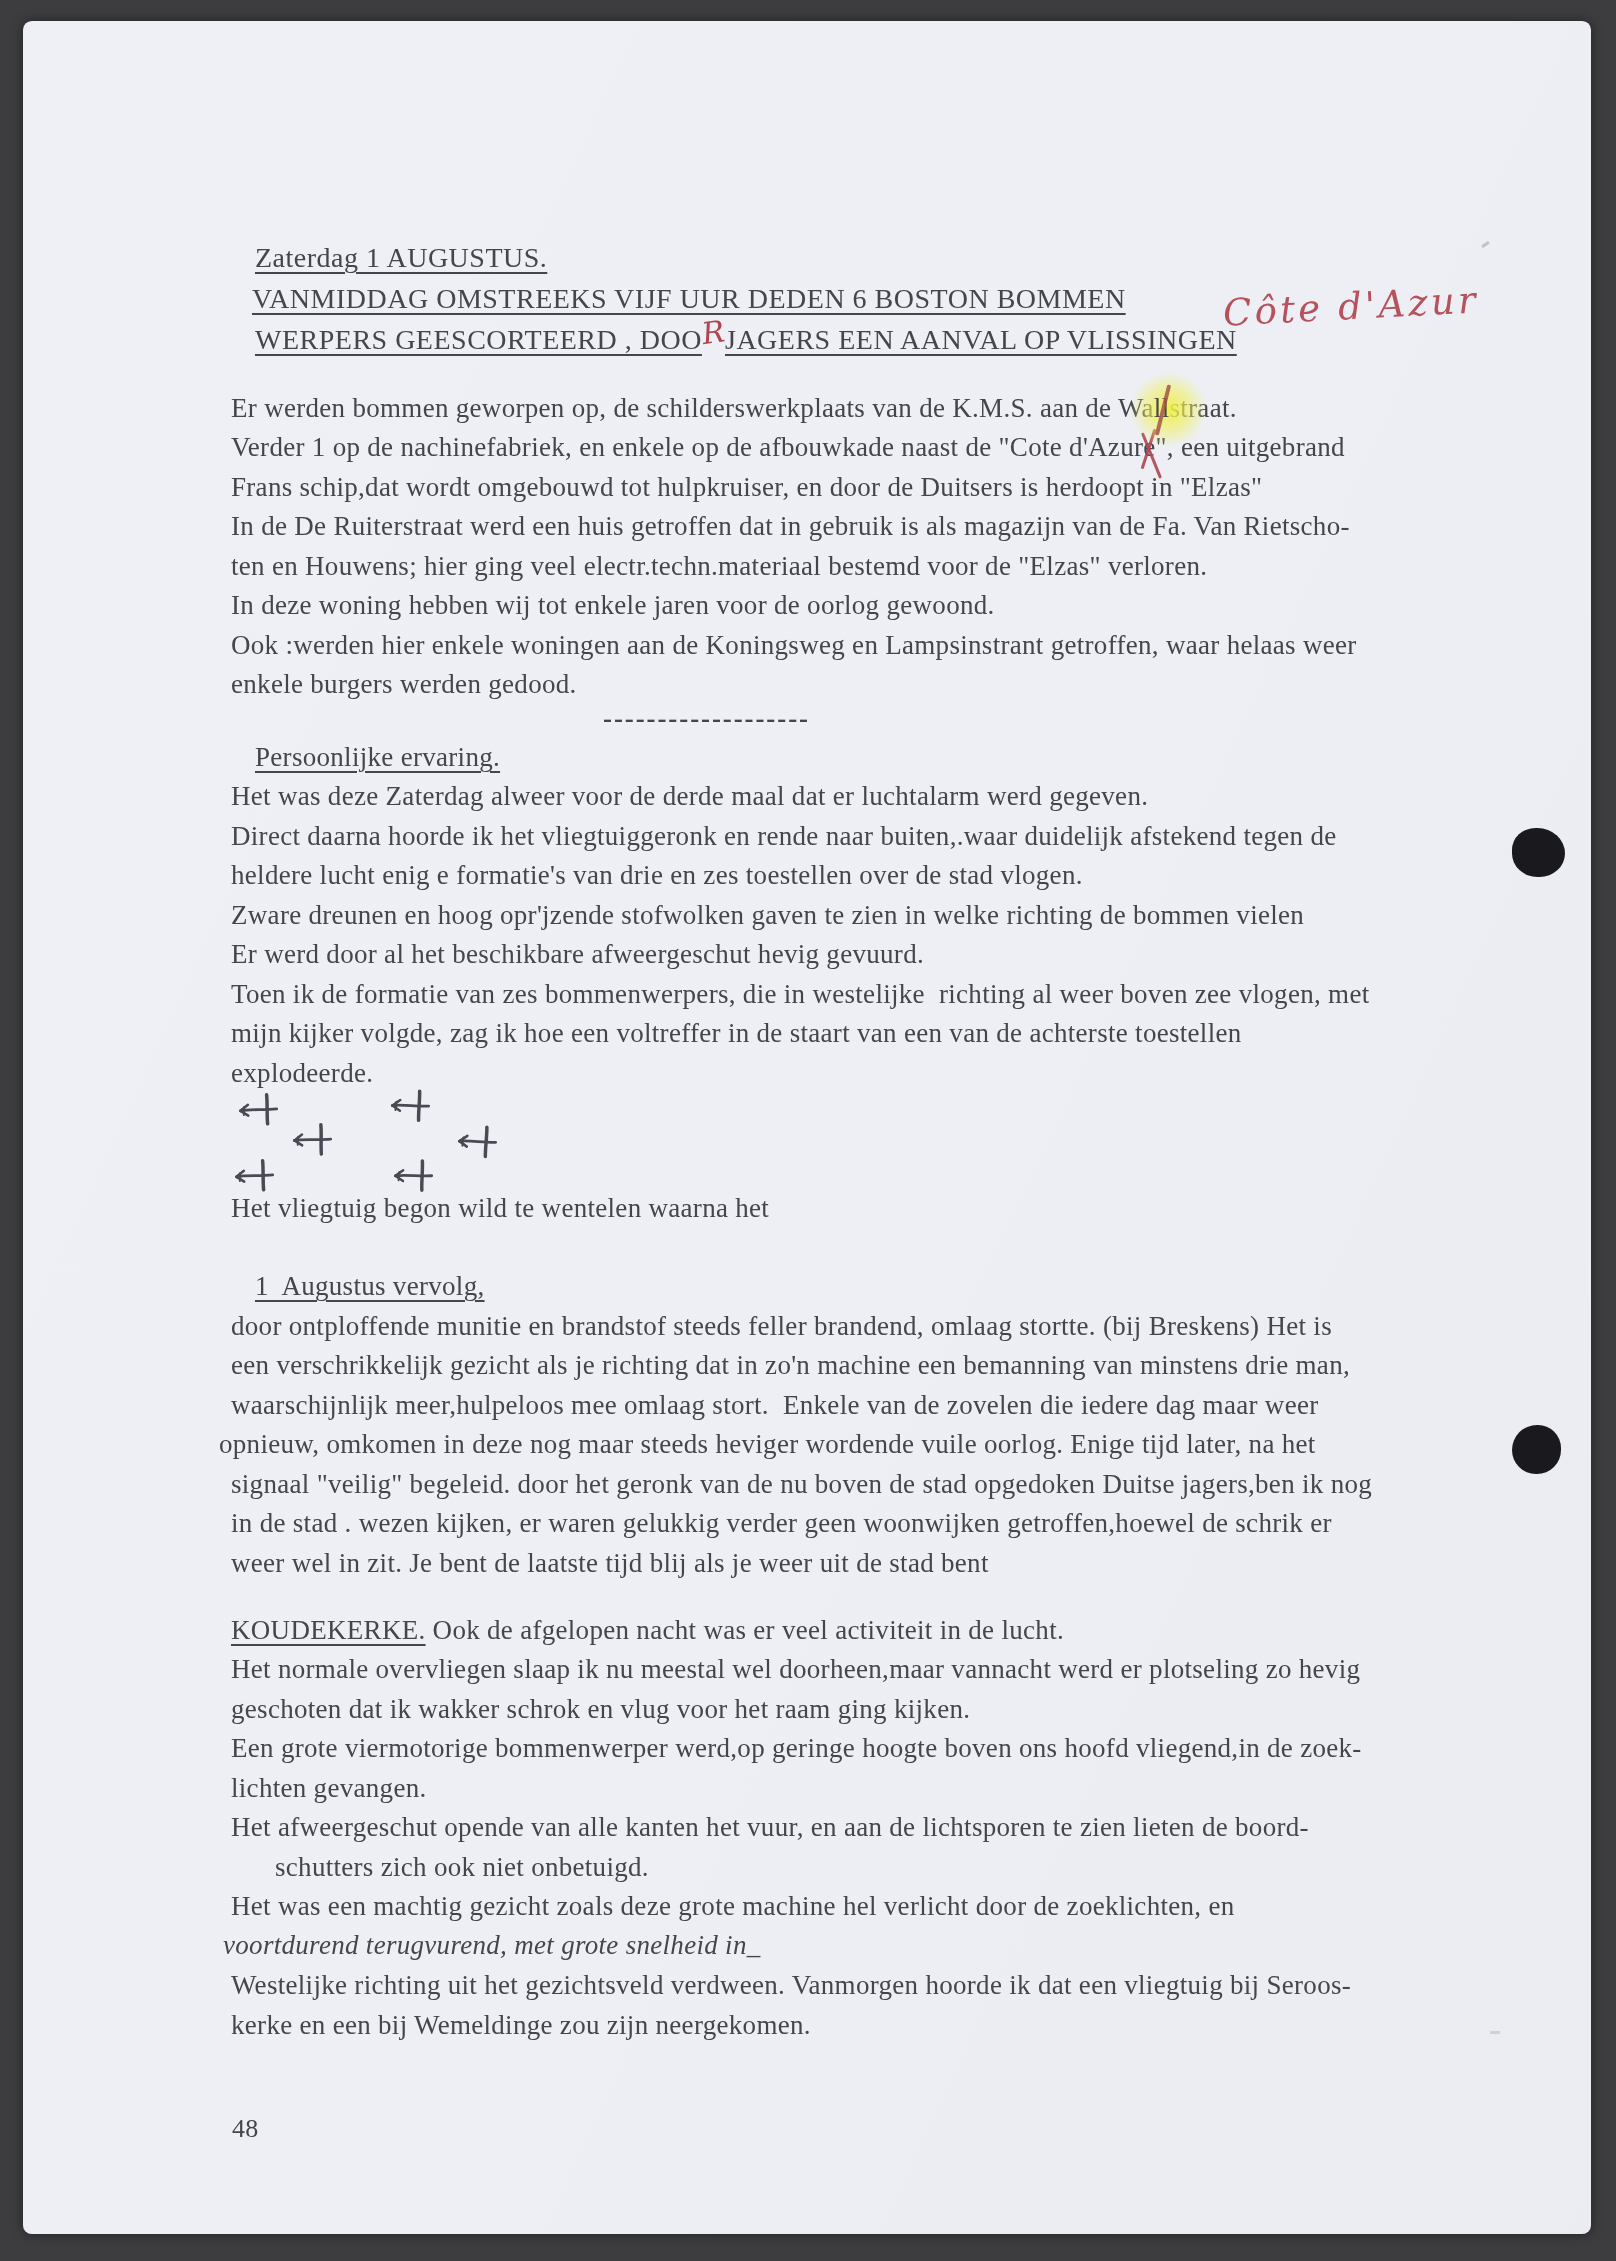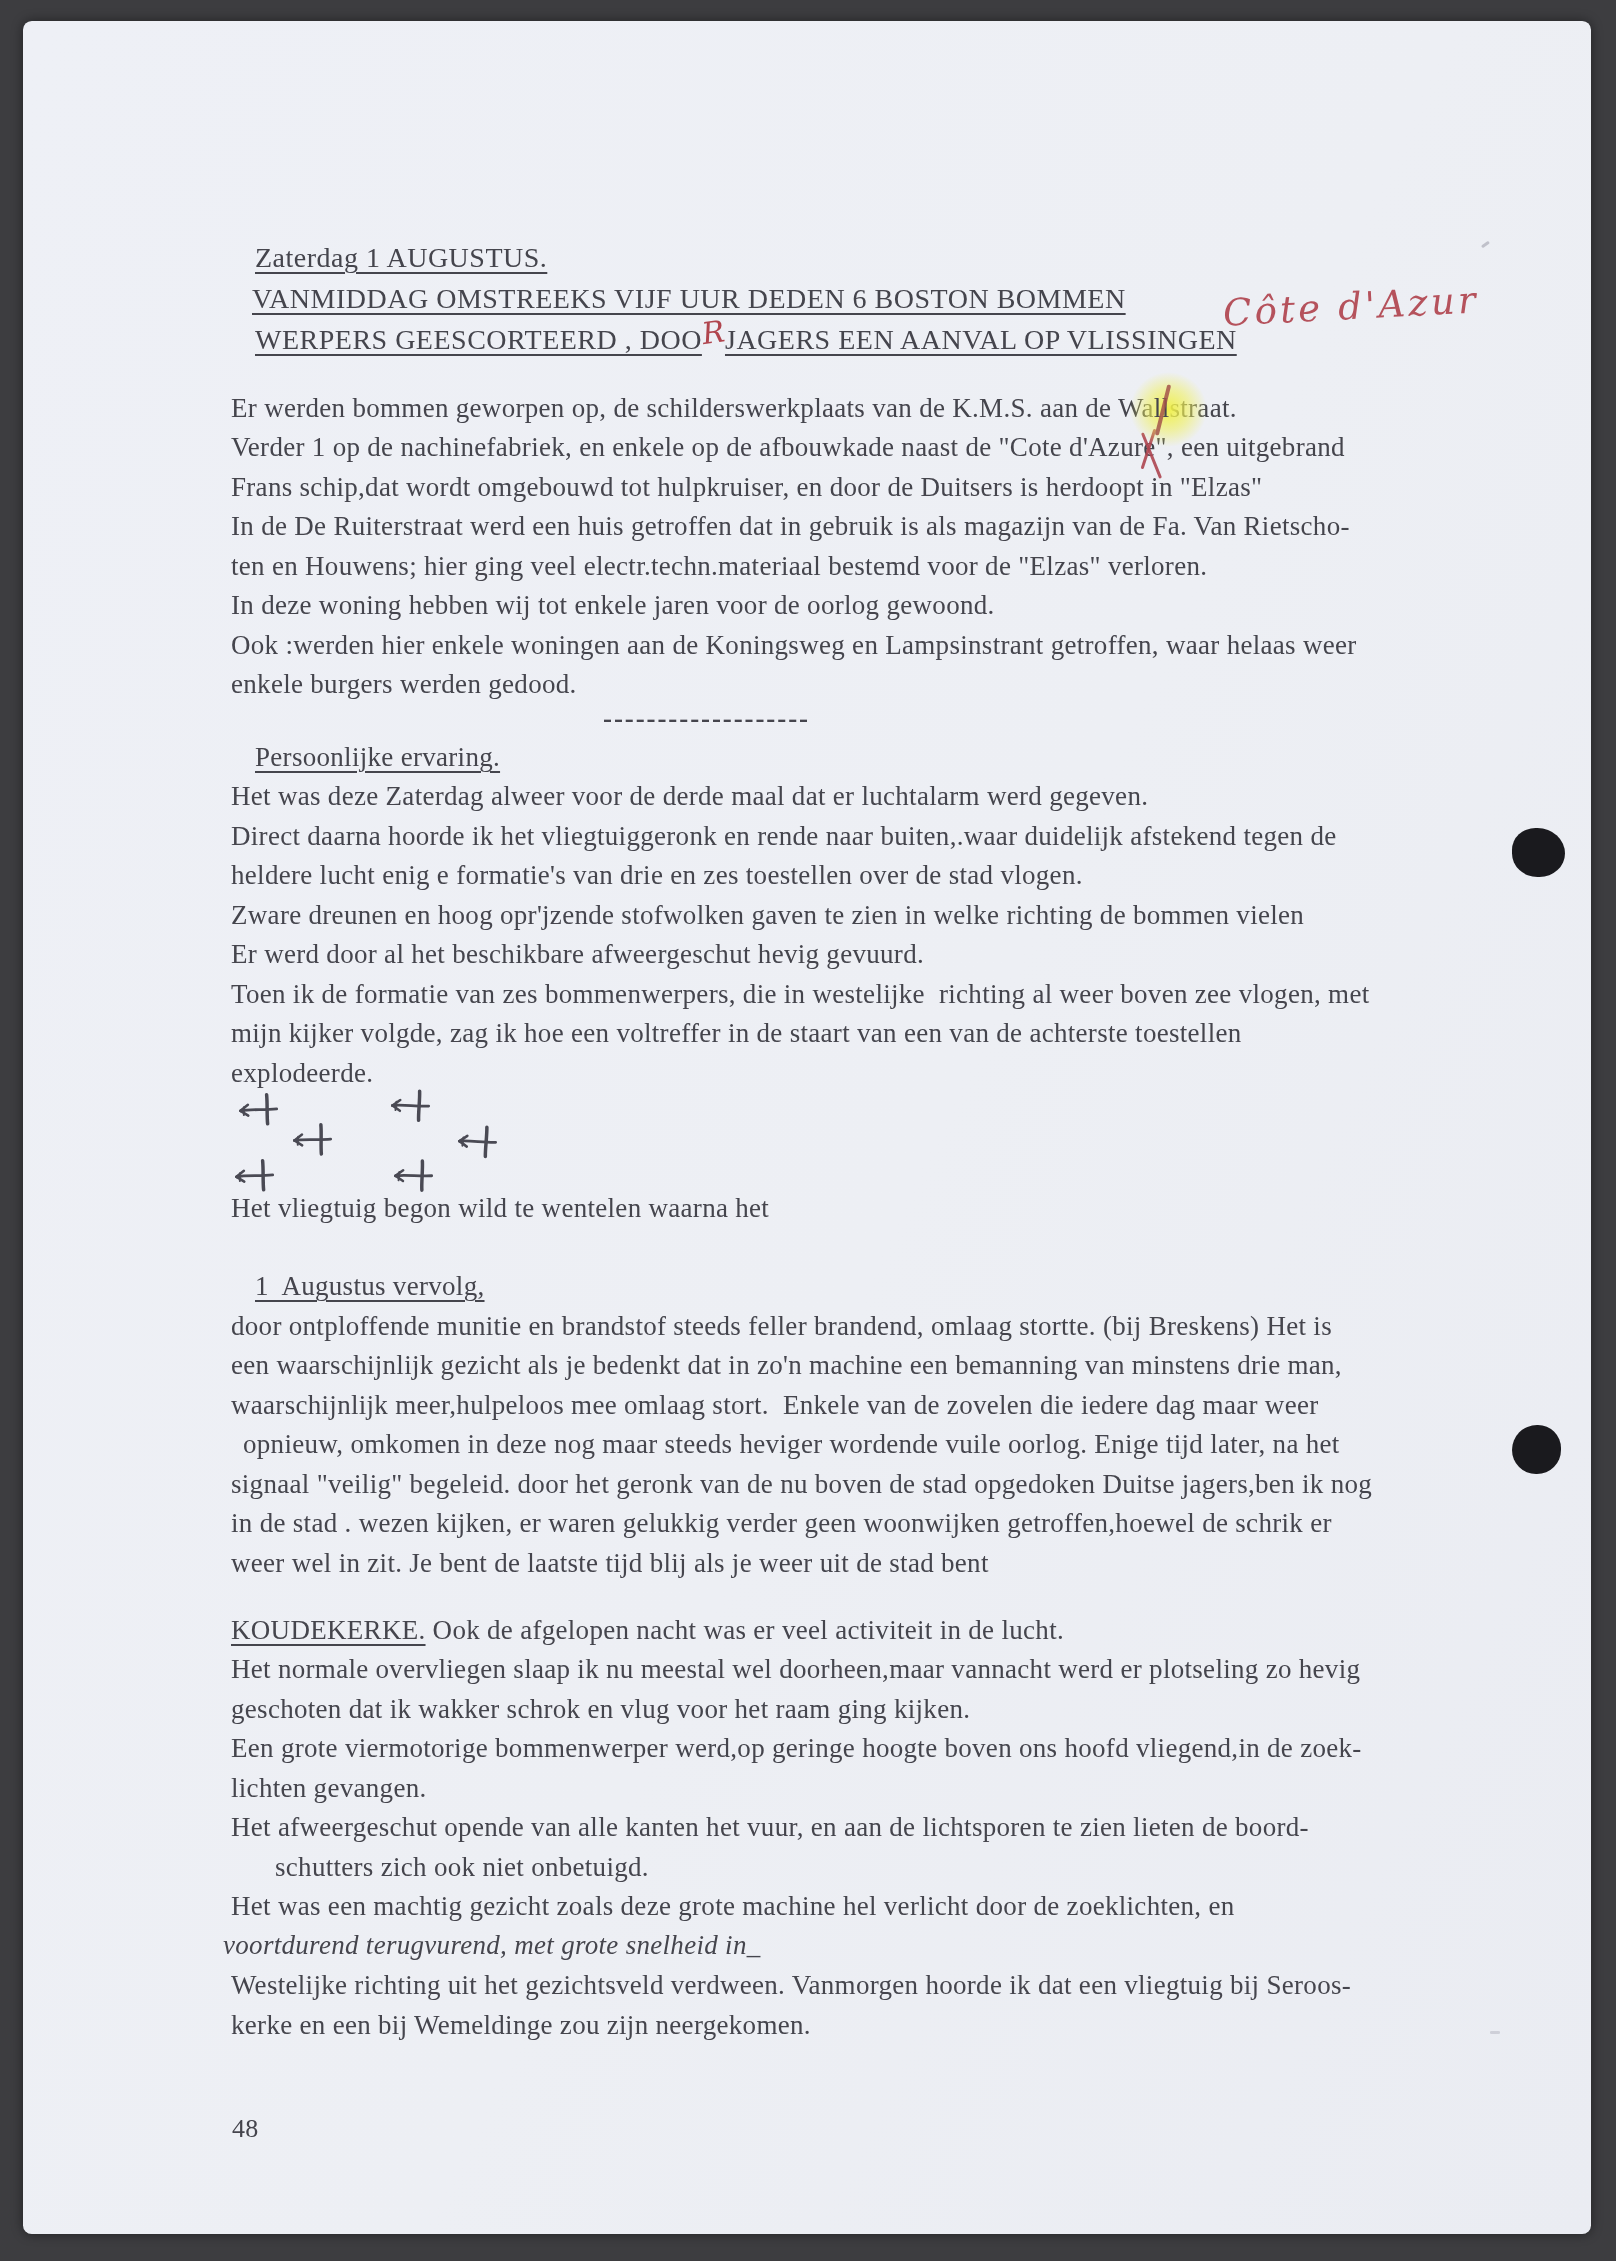--- a/index.html
+++ b/index.html
@@ -116,23 +116,23 @@
       <div class="line" style="top: 801px; left: 208px;">Direct daarna hoorde ik het vliegtuiggeronk en rende naar buiten,.waar duidelijk afstekend tegen de</div>
       <div class="line" style="top: 840px; left: 208px;">heldere lucht enig e formatie's van drie en zes toestellen over de stad vlogen.</div>
       <div class="line" style="top: 880px; left: 208px;">Zware dreunen en hoog opr'jzende stofwolken gaven te zien in welke richting de bommen vielen</div>
       <div class="line" style="top: 919px; left: 208px;">Er werd door al het beschikbare afweergeschut hevig gevuurd.</div>
       <div class="line" style="top: 959px; left: 208px;">Toen ik de formatie van zes bommenwerpers, die in westelijke  richting al weer boven zee vlogen, met</div>
       <div class="line" style="top: 998px; left: 208px;">mijn kijker volgde, zag ik hoe een voltreffer in de staart van een van de achterste toestellen</div>
       <div class="line" style="top: 1038px; left: 208px;">explodeerde.</div>
       <div class="line" style="top: 1173px; left: 208px;">Het vliegtuig begon wild te wentelen waarna het</div>
       <div class="line u" style="top: 1251px; left: 208px;">1  Augustus vervolg,</div>
       <div class="line" style="top: 1291px; left: 208px;">door ontploffende munitie en brandstof steeds feller brandend, omlaag stortte. (bij Breskens) Het is</div>
-      <div class="line" style="top: 1330px; left: 208px;">een waarschijnlijk gezicht als je bedenkt dat in zo'n machine een bemanning van minstens drie man,</div>
+      <div class="line" style="top: 1330px; left: 208px;">een verschrikkelijk gezicht als je richting dat in zo'n machine een bemanning van minstens drie man,</div>
       <div class="line" style="top: 1370px; left: 208px;">waarschijnlijk meer,hulpeloos mee omlaag stort.  Enkele van de zovelen die iedere dag maar weer</div>
-      <div class="line" style="top: 1409px; left: 220px;">opnieuw, omkomen in deze nog maar steeds heviger wordende vuile oorlog. Enige tijd later, na het</div>
+      <div class="line" style="top: 1409px; left: 196px;">opnieuw, omkomen in deze nog maar steeds heviger wordende vuile oorlog. Enige tijd later, na het</div>
       <div class="line" style="top: 1449px; left: 208px;">signaal "veilig" begeleid. door het geronk van de nu boven de stad opgedoken Duitse jagers,ben ik nog</div>
       <div class="line" style="top: 1488px; left: 208px;">in de stad . wezen kijken, er waren gelukkig verder geen woonwijken getroffen,hoewel de schrik er</div>
       <div class="line" style="top: 1528px; left: 208px;">weer wel in zit. Je bent de laatste tijd blij als je weer uit de stad bent</div>
       <div class="line" style="top: 1595px; left: 208px;"><span class="u-word">KOUDEKERKE.</span><span> Ook de afgelopen nacht was er veel activiteit in de lucht.</span></div>
       <div class="line" style="top: 1634px; left: 208px;">Het normale overvliegen slaap ik nu meestal wel doorheen,maar vannacht werd er plotseling zo hevig</div>
       <div class="line" style="top: 1674px; left: 208px;">geschoten dat ik wakker schrok en vlug voor het raam ging kijken.</div>
       <div class="line" style="top: 1713px; left: 208px;">Een grote viermotorige bommenwerper werd,op geringe hoogte boven ons hoofd vliegend,in de zoek-</div>
       <div class="line" style="top: 1753px; left: 208px;">lichten gevangen.</div>
       <div class="line" style="top: 1792px; left: 208px;">Het afweergeschut opende van alle kanten het vuur, en aan de lichtsporen te zien lieten de boord-</div>
       <div class="line" style="top: 1832px; left: 208px; margin-left: 44px;">schutters zich ook niet onbetuigd.</div>

